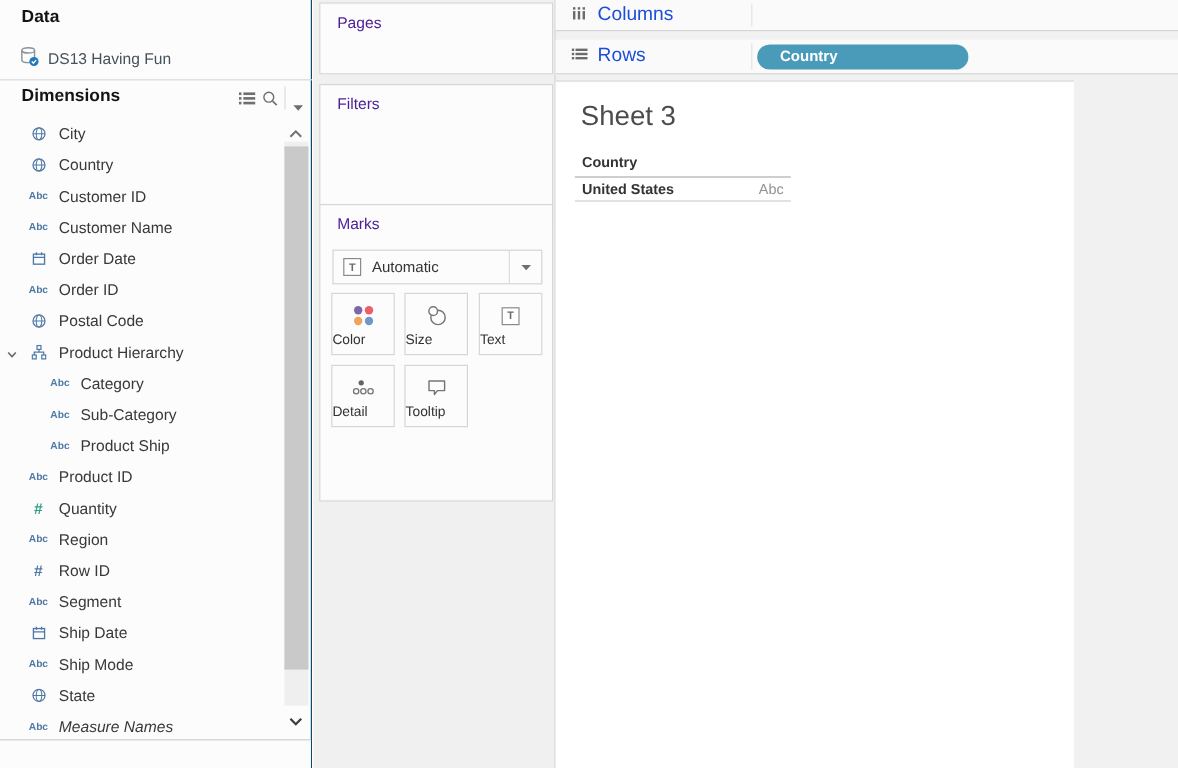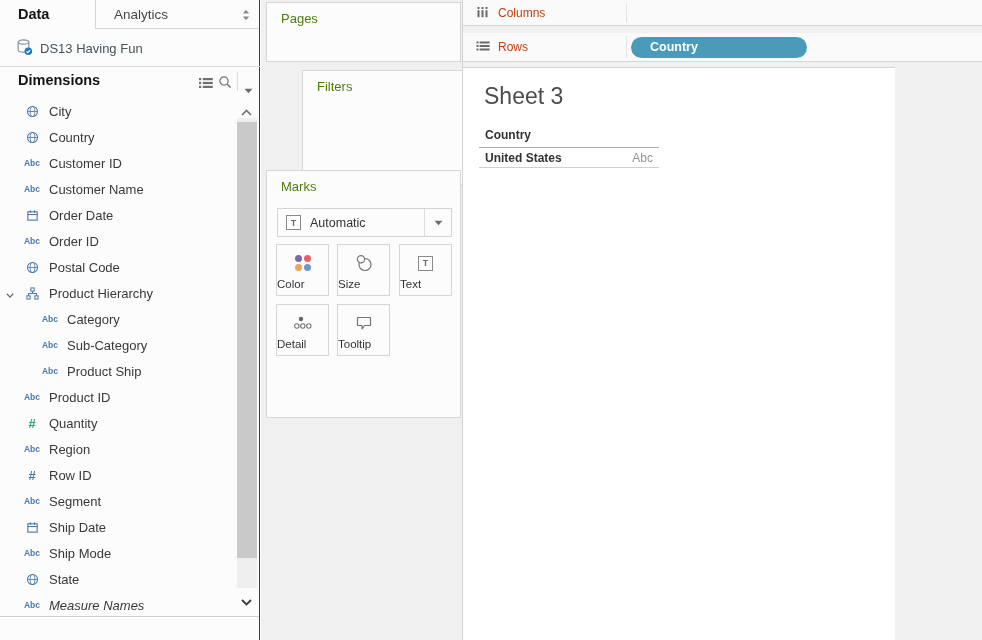--- a/index.html
+++ b/index.html
@@ -30,67 +30,58 @@
   .sb-up{position:absolute;left:240px;top:103px;}
   .sb-track{position:absolute;left:237px;top:118px;width:20px;height:470px;background:#efefef;}
   .sb-thumb{position:absolute;left:237px;top:122px;width:20px;height:436px;background:#c9c9c9;}
   .sb-down{position:absolute;left:240px;top:593px;}
   .measures-sec{position:absolute;left:0;top:616px;width:259px;height:24px;background:#fcfcfc;border-top:1px solid #cfcfcf;}
   .measures-label{position:absolute;left:18px;top:5px;font-size:14.5px;font-weight:700;color:#141414;margin-top:25px;}
   
   .mid{position:absolute;left:261px;top:0;width:201px;height:640px;background:#f0f0f0;}
   .card{position:absolute;left:5px;width:195px;background:#fcfcfc;border:1px solid #d6d6d6;box-sizing:border-box;}
   .card-pages{top:2px;height:60px;}
-  .card-filters{top:70px;height:115px;margin-left:36px;}
+  .card-filters{top:70px;height:115px;}
   .card-marks{top:170px;height:248px;}
-  .card-title{position:absolute;left:14px;top:8px;font-size:13px;color:#4d7c0f;}
+  .card-title{position:absolute;left:14px;top:8px;font-size:13px;color:#4c1d95;}
   .mark-dd{position:absolute;left:10px;top:37px;width:175px;height:29px;background:#fcfcfc;border:1px solid #d4d4d4;box-sizing:border-box;display:flex;align-items:center;}
   .mark-dd .tbox{margin-left:8px;}
   .mark-dd-label{margin-left:9px;font-size:12.5px;color:#333;flex:1;}
   .mark-dd-arrow{width:26px;height:100%;border-left:1px solid #dcdcdc;display:flex;align-items:center;justify-content:center;}
   .tbox{width:13px;height:13px;border:1px solid #8a8a8a;color:#6b6b6b;font-size:9px;font-weight:700;display:inline-flex;align-items:center;justify-content:center;background:#fff;flex:none;}
   .mbtn{position:absolute;width:53px;height:52px;background:#fcfcfc;border:1px solid #d6d6d6;box-sizing:border-box;}
   .mbtn .micon{position:absolute;left:0;right:0;top:7px;display:flex;justify-content:center;align-items:center;height:22px;}
   .mbtn .mlabel{position:absolute;left:0;right:0;bottom:5px;text-align:left;font-size:11.5px;color:#333;}
   .dotgrid{display:grid;grid-template-columns:7px 7px;grid-gap:2px;}
   .dotgrid span{width:7px;height:7px;border-radius:50%;}
   
   .right{position:absolute;left:462px;top:0;width:520px;height:640px;background:#f1f1f1;border-left:1px solid #d2d2d2;box-sizing:border-box;}
   .shelf{position:absolute;left:0;width:520px;background:#fafafa;border-bottom:1px solid #d5d5d5;box-sizing:border-box;}
   .shelf-cols{top:0;height:26px;}
   .shelf-rows{top:33px;height:29px;}
   .shelf-icon{position:absolute;left:13px;top:50%;transform:translateY(-50%);}
-  .shelf-label{position:absolute;left:35px;top:50%;transform:translateY(-50%);font-size:12px;color:#c2410c;}
+  .shelf-label{position:absolute;left:35px;top:50%;transform:translateY(-50%);font-size:16px;color:#1d4ed8;}
   .shelf-div{position:absolute;left:163px;top:3px;bottom:3px;width:0;border-left:1px solid #e4e4e4;}
   .pills{position:absolute;left:168px;top:0;bottom:0;display:flex;align-items:center;gap:4px;}
   .pill{height:21px;min-width:176px;border-radius:11px;color:#fff;font-size:12.5px;font-weight:600;display:flex;align-items:center;padding-left:19px;box-sizing:border-box;}
   .sheet{position:absolute;left:0;top:67px;width:432px;height:573px;background:#fff;border-top:1px solid #d5d5d5;box-sizing:border-box;}
   .sheet-title{position:absolute;left:21px;top:15px;font-size:23px;font-weight:400;color:#4c4c4c;}
   .tbl-colhdr{position:absolute;left:22px;top:60px;font-size:12px;font-weight:700;color:#333;}
   .tbl-line1{position:absolute;left:16px;top:79px;width:180px;border-top:1px solid #aeaeae;}
   .tbl-rowhdr{position:absolute;left:22px;top:83px;font-size:12px;font-weight:700;color:#333;}
   .tbl-val{position:absolute;left:154px;top:83px;width:36px;text-align:right;font-size:12px;color:#929292;}
   .tbl-line2{position:absolute;left:16px;top:99px;width:180px;border-top:1px solid #cfcfcf;}
 </style>
 </head>
 <body>
 
 <div id="app" style="--field-blue: #4e79a7; --measure-green: #2fa186;">
 
   <div class="left">
     <div class="tab-data">Data</div>
-    <div class="tab-analytics">
-      <span>Analytics</span>
-      <span class="sorticon">
-        <svg width="8" height="12" viewBox="0 0 8 12">
-            <path d="M4 0.8 L7.2 4.4 H0.8 Z" fill="#8a8a8a"></path>
-            <path d="M4 11.2 L0.8 7.6 H7.2 Z" fill="#8a8a8a"></path>
-          </svg>
-      </span>
-    </div>
     <div class="ds-row">
       <span>
         <svg width="17" height="18" viewBox="0 0 17 18">
           <ellipse cx="7.5" cy="4" rx="5.3" ry="2.2" fill="none" stroke="#8b949b" stroke-width="1.2"></ellipse>
           <path d="M2.2 4 V12 C2.2 13.2 4.6 14.2 7.5 14.2 S12.8 13.2 12.8 12 V4" fill="none" stroke="#8b949b" stroke-width="1.2"></path>
           <circle cx="12.3" cy="13.3" r="3.8" fill="#1f79ba"></circle>
           <path d="M10.5 13.3 L11.8 14.6 L14.1 12.1" stroke="#fff" stroke-width="1.2" fill="none"></path>
         </svg>
       </span>
       <span>DS13 Having Fun</span>

